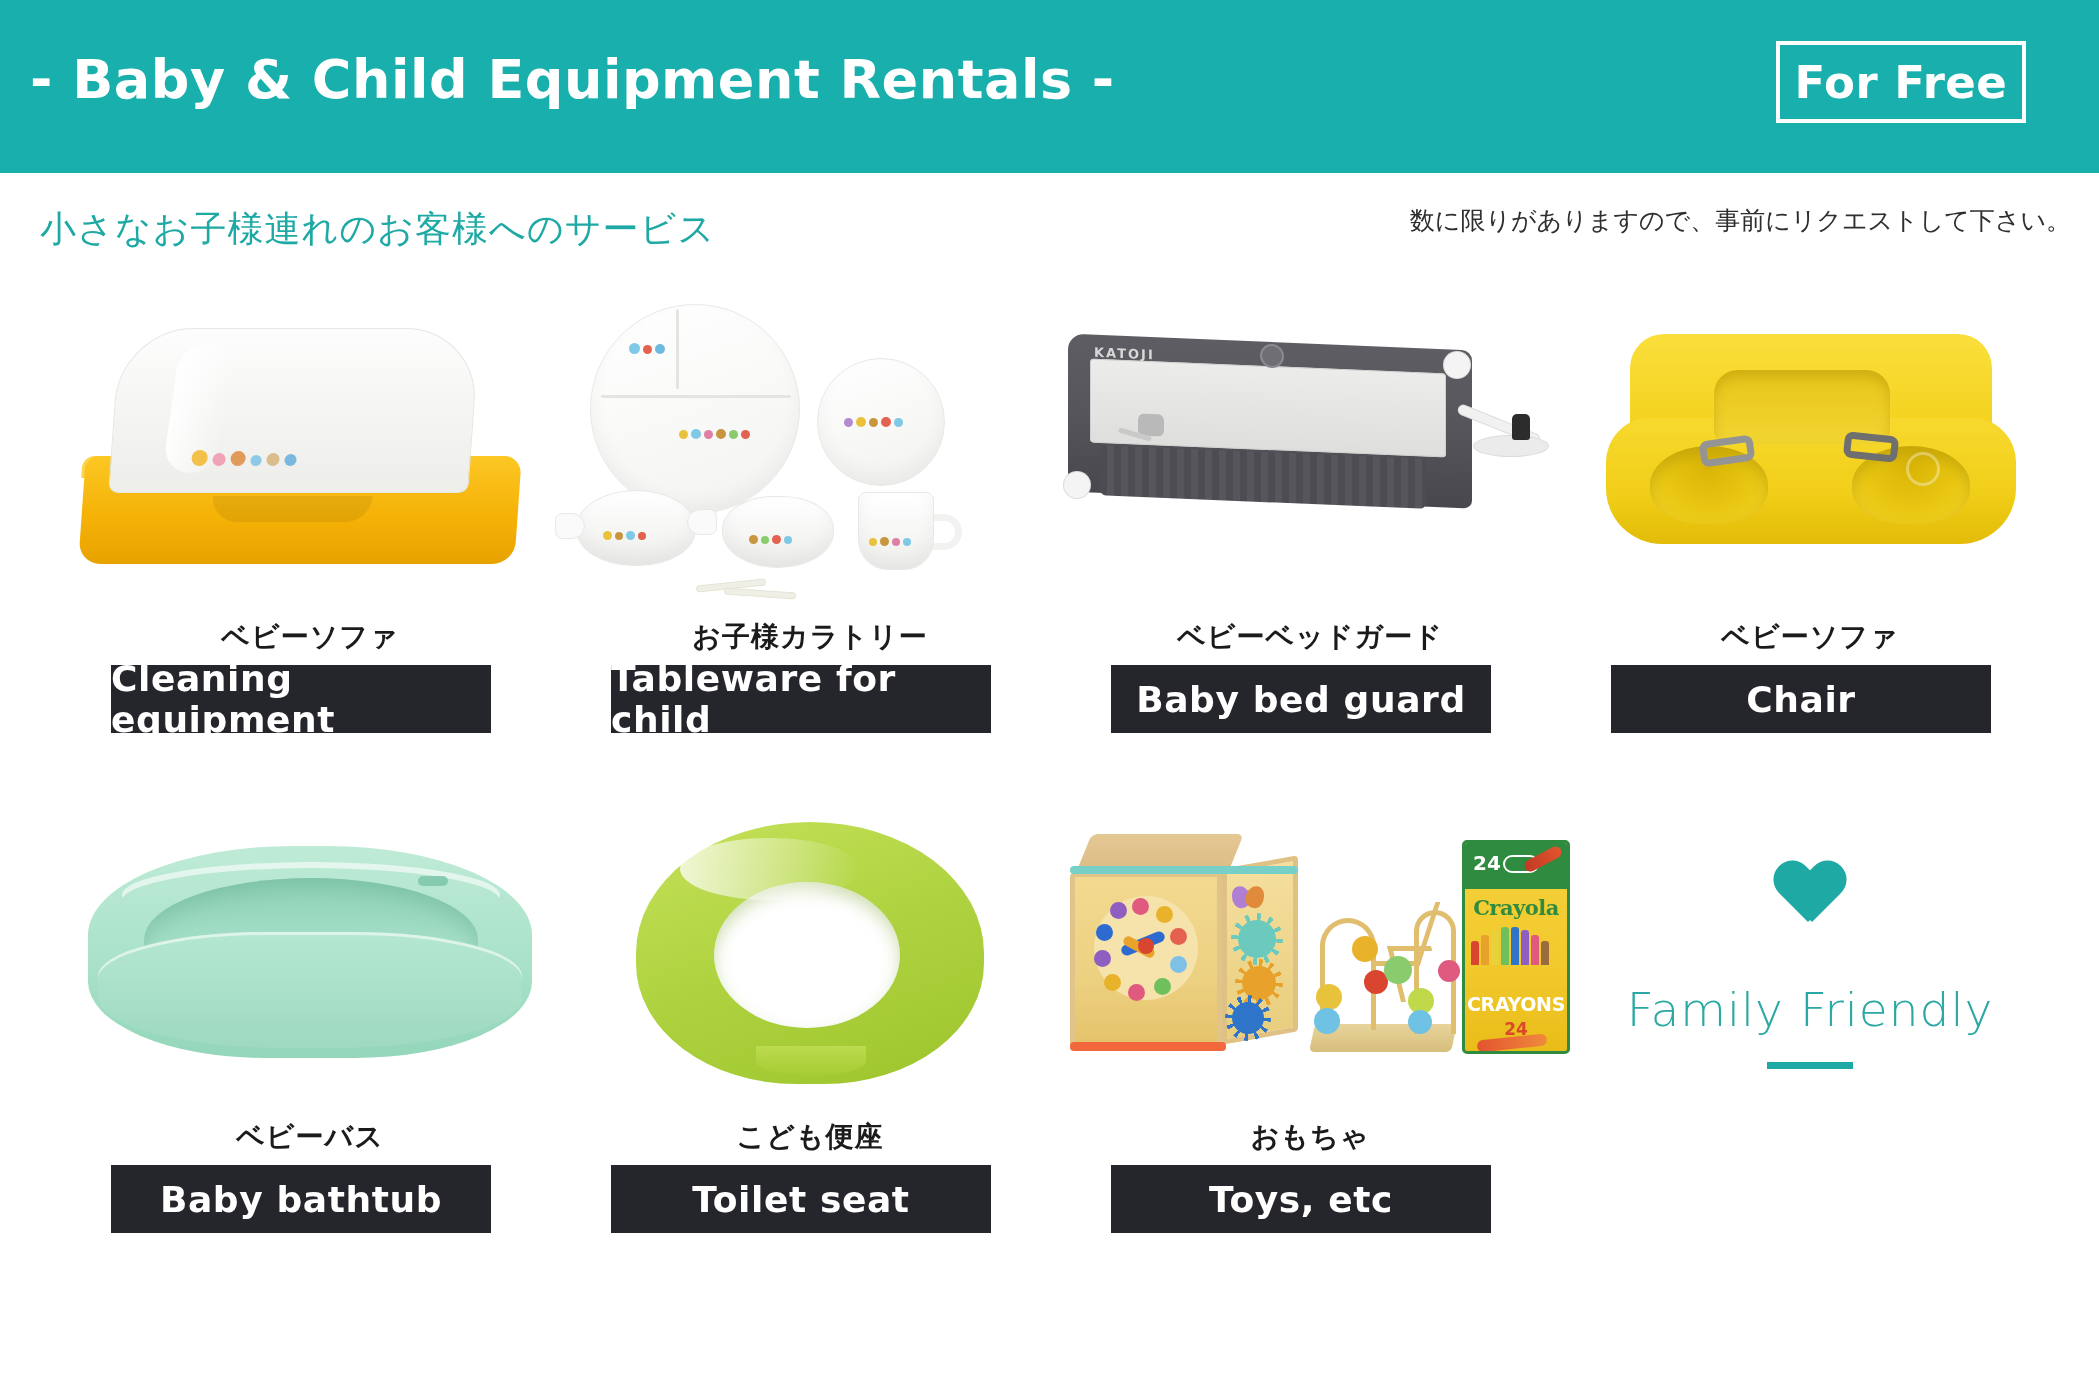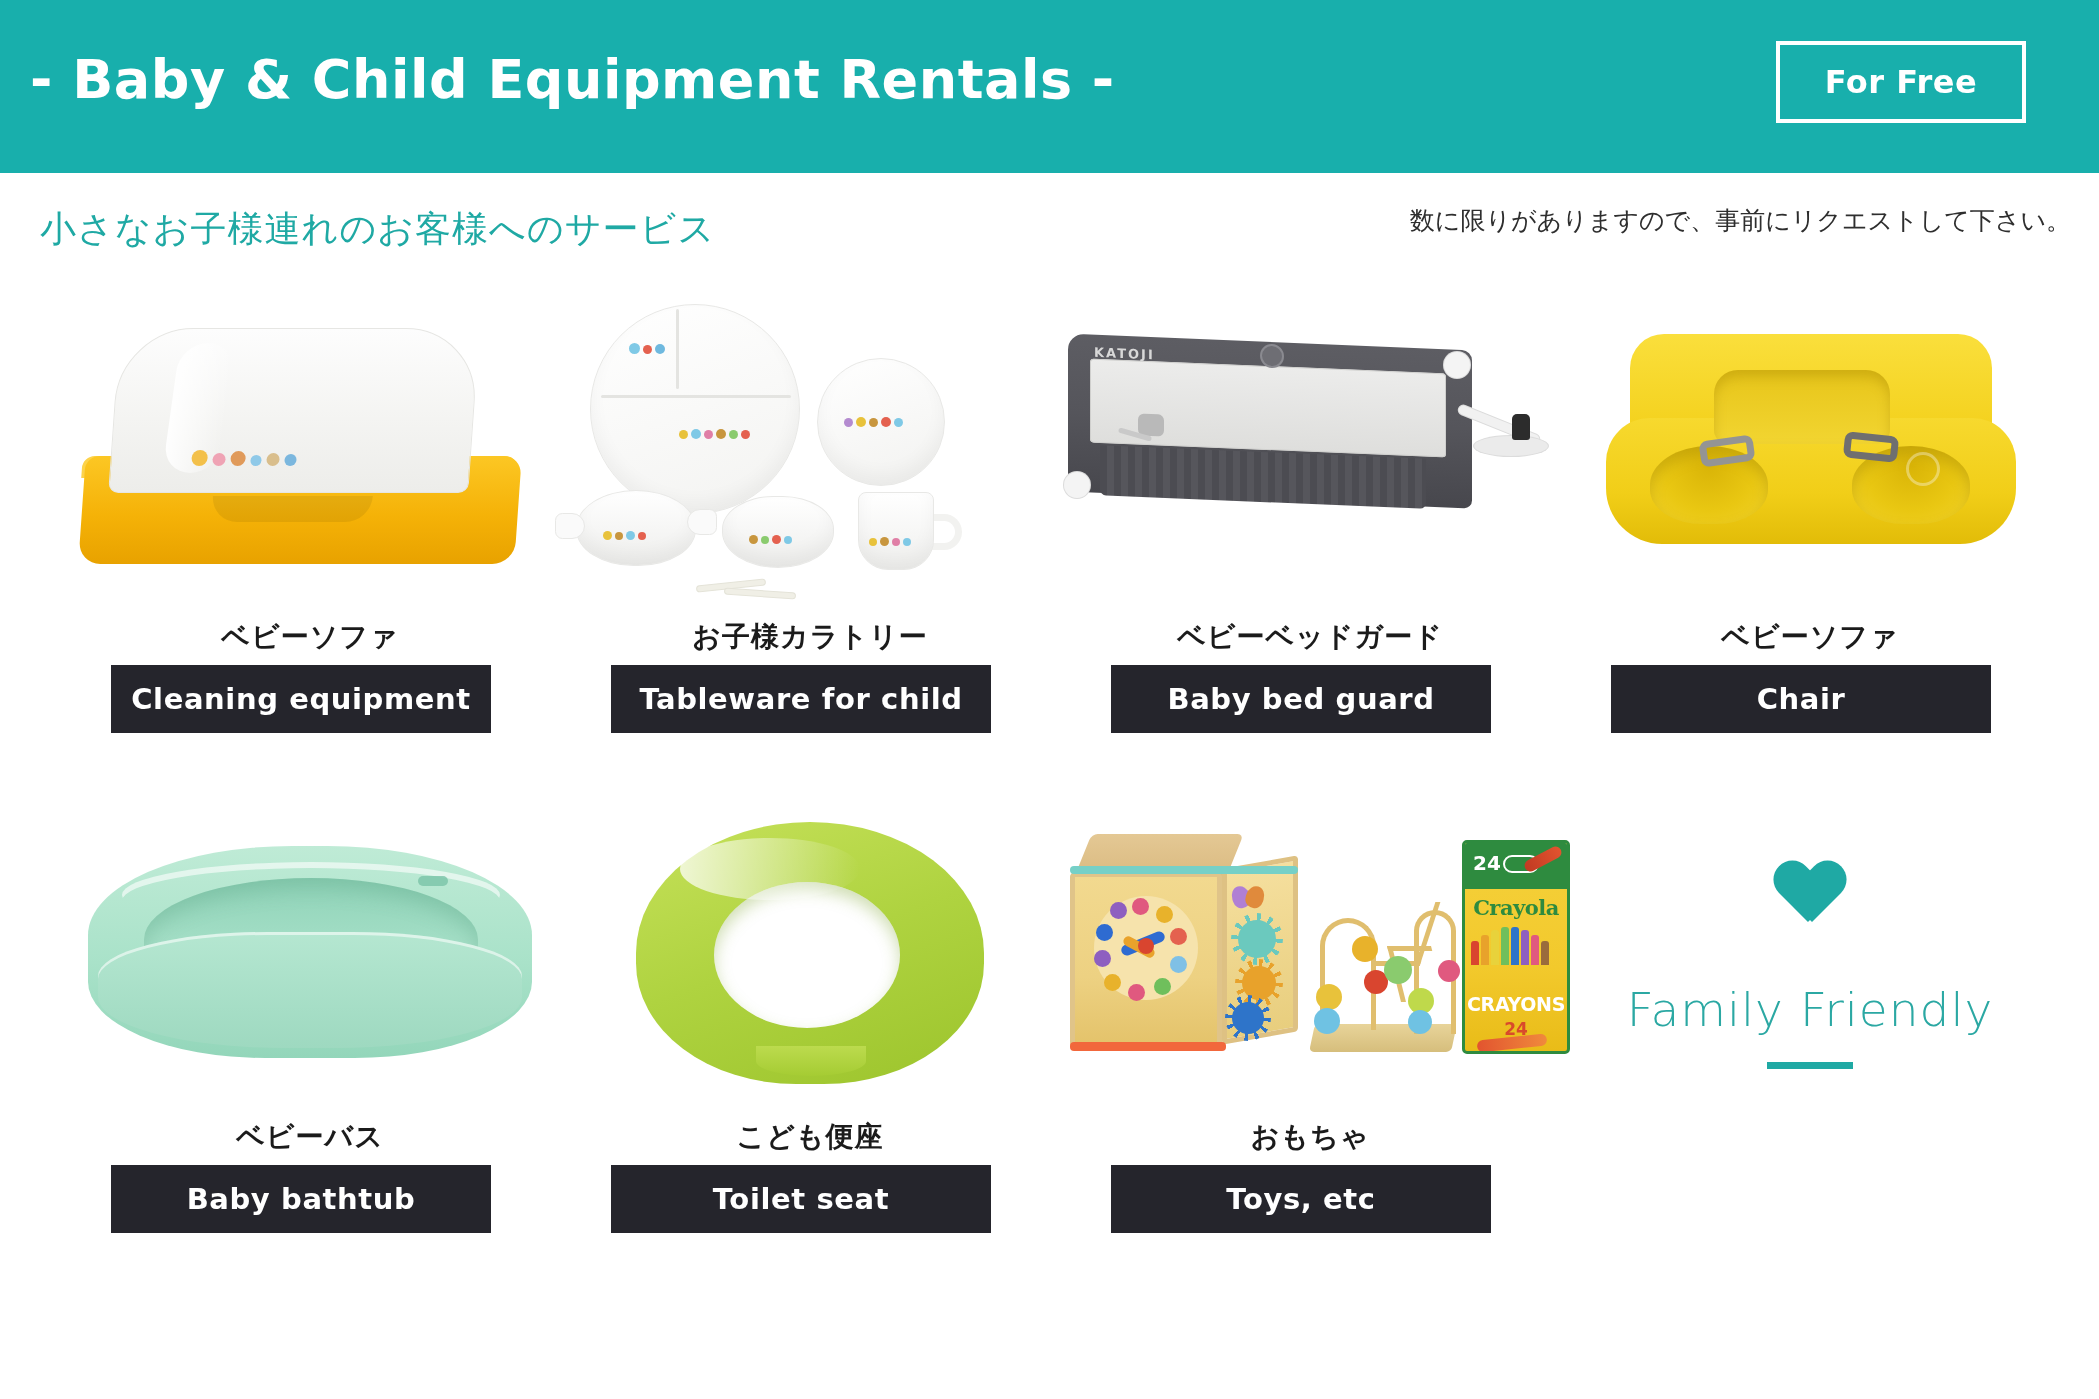--- a/index.html
+++ b/index.html
@@ -23,21 +23,21 @@
     letter-spacing: 0.5px; white-space: nowrap;
     font-family: "DejaVu Sans", sans-serif;
   }
   .free-badge {
     position: absolute; right: 73px; top: 41px;
     width: 250px; height: 82px;
     border: 4px solid #ffffff;
     display: flex; align-items: center; justify-content: center;
   }
   .free-badge span {
-    font-size: 32px; font-weight: 700; color: #ffffff;
+    font-size: 45px; font-weight: 700; color: #ffffff;
     font-family: "DejaVu Sans", sans-serif; letter-spacing: .5px;
   }
 
   
   .subtitle {
     position: absolute; left: 40px; top: 205px;
     font-size: 36px; color: #1FA9A4; font-weight: 500;
     letter-spacing: 1px; white-space: nowrap;
   }
   .notice { position: absolute; right: 28px; top: 198px; text-align: right; }
@@ -62,21 +62,21 @@
     position: absolute; top: 318px; left: 0; width: 500px;
     text-align: center; font-size: 28px; font-weight: 700; color: #1b1b1b;
     letter-spacing: 1px;
   }
   .cap-en {
     position: absolute; top: 365px; left: 51px;
     width: 380px; height: 68px; background: #25252c;
     display: flex; align-items: center; justify-content: center;
   }
   .cap-en span {
-    color: #ffffff; font-size: 29px; font-weight: 700; letter-spacing: .6px;
+    color: #ffffff; font-size: 36px; font-weight: 700; letter-spacing: .6px;
     font-family: "DejaVu Sans", sans-serif;
   }
 
   
   .ce-wrap { position:absolute; left:22px; top:28px; width:456px; height:245px; }
   .ce-lid {
     position:absolute; left:32px; top:0; width:360px; height:165px;
     background: linear-gradient(180deg,#fdfdfd 0%,#f4f4f2 55%,#ededea 100%);
     border-radius: 74px 74px 10px 10px;
     border:1px solid #e6e6e3;

